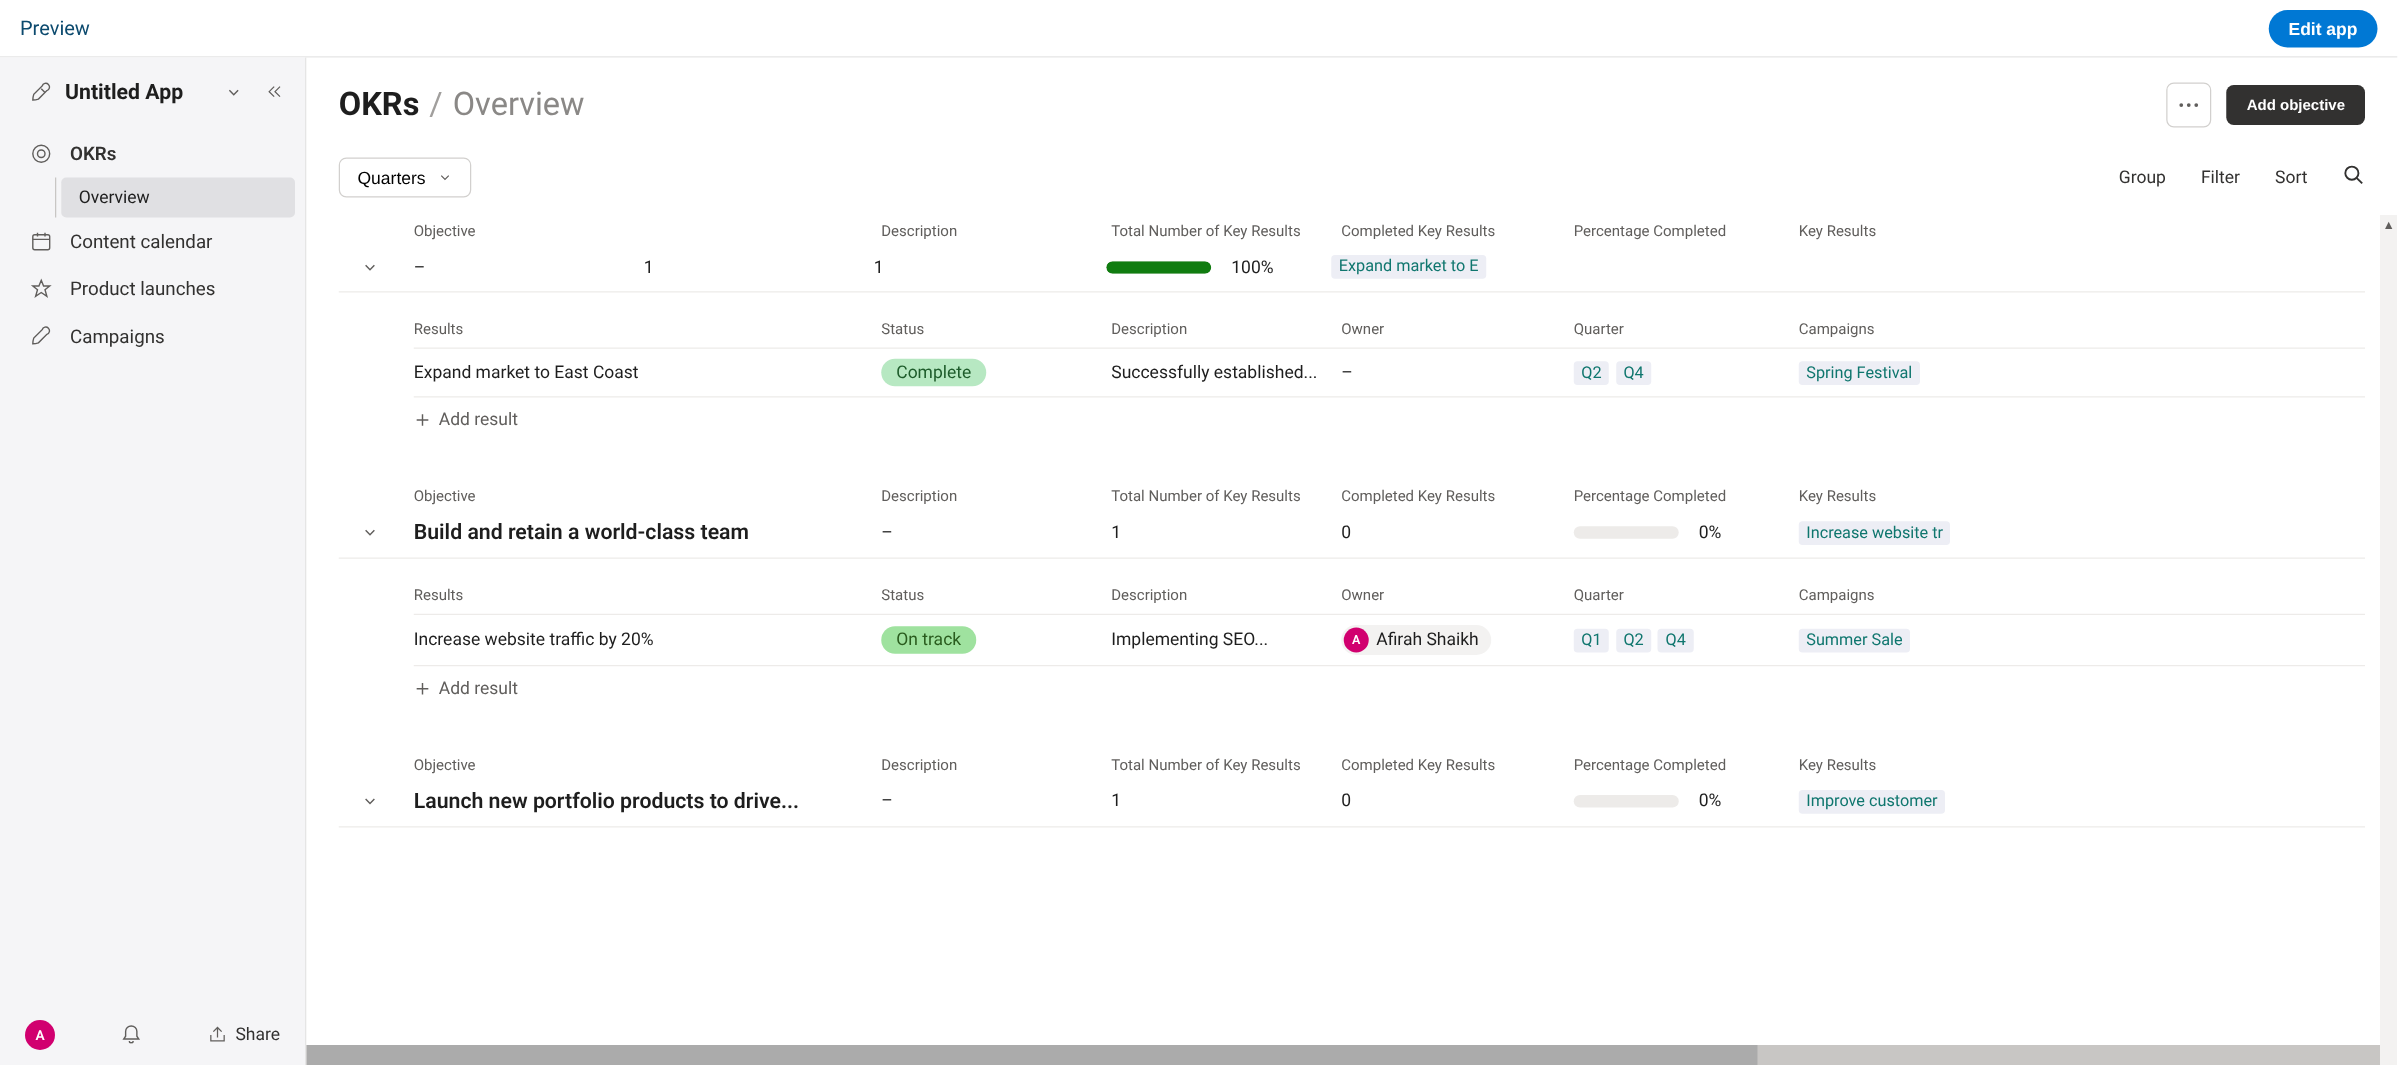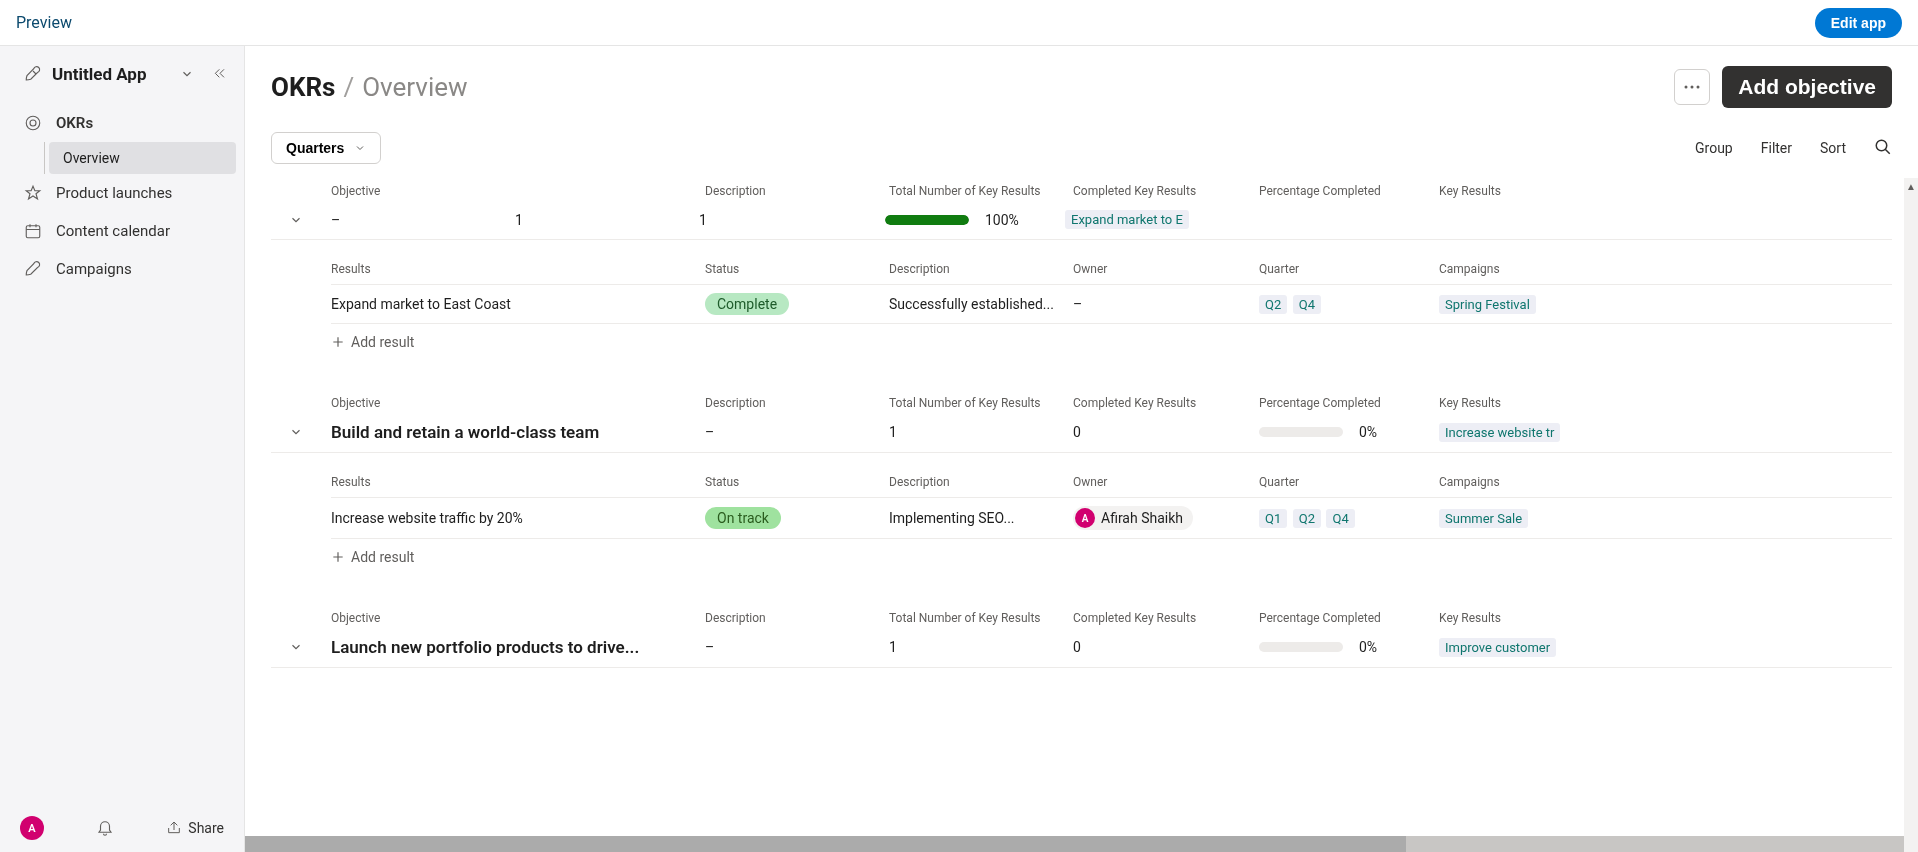--- a/index.html
+++ b/index.html
@@ -26,23 +26,23 @@
 .share-btn { display: flex; align-items: center; gap: 6px; cursor: pointer; color: #323130; margin-left: auto;}
 .bell-icon-wrap { cursor: pointer; margin-left: auto; }
 .main { flex: 1; display: flex; flex-direction: column; overflow: hidden; }
 .main-header { padding: 20px 26px 0 26px; }
 .breadcrumb { display: flex; align-items: center; gap: 8px; margin-bottom: 18px; }
 .breadcrumb-title { font-size: 26px; font-weight: 700; color: #1e1e1e; }
 .breadcrumb-sep { font-size: 26px; color: #a19f9d; }
 .breadcrumb-page { font-size: 26px; font-weight: 400; color: #8a8886; }
 .header-actions { margin-left: auto; display: flex; align-items: center; gap: 12px; }
 .icon-btn { width: 36px; height: 36px; border: 1px solid #d2d0ce; border-radius: 6px; background: #fff; display: flex; align-items: center; justify-content: center; cursor: pointer; font-size: 18px; }
-.add-obj-btn { background: #323130; color: #fff; border: none; padding: 9px 16px; border-radius: 6px; font-size: 21px; font-weight: 600; cursor: pointer; }
+.add-obj-btn { background: #323130; color: #fff; border: none; padding: 9px 16px; border-radius: 6px; font-size: 12px; font-weight: 600; cursor: pointer; }
 .toolbar { display: flex; align-items: center; padding: 0 26px 14px 26px; margin-top: 6px; }
-.quarters-btn { display: flex; align-items: center; gap: 10px; border: 1px solid #d2d0ce; background: #fff; padding: 7px 14px; border-radius: 6px; cursor: pointer; font-size: 14px; font-weight: bold; }
+.quarters-btn { display: flex; align-items: center; gap: 10px; border: 1px solid #d2d0ce; background: #fff; padding: 7px 14px; border-radius: 6px; cursor: pointer; font-size: 14px; }
 .toolbar-right { margin-left: auto; display: flex; align-items: center; gap: 28px; }
 .toolbar-link { cursor: pointer; color: #323130; font-size: 14px; }
 .search-icon-btn { cursor: pointer; }
 .content { flex: 1; overflow: auto; padding: 0 0 0 26px; position: relative; }
 .group-block { margin-bottom: 30px; padding-right: 26px; }
 .obj-header-row { display: flex; padding: 6px 0; }
 .col-label { font-size: 12px; color: #605e5c; font-weight: 400; }
 .obj-data-row { display: flex; align-items: center; padding: 6px 0 10px 0; border-bottom: 1px solid #edebe9;}
 .col { flex-shrink: 0; padding-right: 10px; }
 .c-chev { width: 60px; display:flex; justify-content:center; }
@@ -107,30 +107,30 @@
             <circle cx="12" cy="12" r="9"></circle>
             <circle cx="12" cy="12" r="4"></circle>
           </svg>
           <span>OKRs</span>
         </div>
         <div class="nav-sub">
           <div class="nav-sub-item active">Overview</div>
         </div>
         <div class="nav-item">
           <svg class="nav-icon" viewBox="0 0 24 24">
-            <path d="M12 3l2.5 6H21l-5 4 2 7-6-4-6 4 2-7-5-4h6.5z"></path>
-          </svg>
-          <span>Product launches</span>
+            <rect x="3" y="5" width="18" height="16" rx="2"></rect>
+            <path d="M3 10h18M8 3v4M16 3v4"></path>
+          </svg>
+          <span>Content calendar</span>
         </div>
         <div class="nav-item">
           <svg class="nav-icon" viewBox="0 0 24 24">
-            <rect x="3" y="5" width="18" height="16" rx="2"></rect>
-            <path d="M3 10h18M8 3v4M16 3v4"></path>
-          </svg>
-          <span>Content calendar</span>
+            <path d="M12 3l2.5 6H21l-5 4 2 7-6-4-6 4 2-7-5-4h6.5z"></path>
+          </svg>
+          <span>Product launches</span>
         </div>
         <div class="nav-item">
           <svg class="nav-icon" viewBox="0 0 24 24">
             <path d="M4 14c-1 3-1 6-1 6s3 0 6-1l9-9a4 4 0 10-5-5l-9 9z"></path>
           </svg>
           <span>Campaigns</span>
         </div>
       </nav>
     <div class="sidebar-footer">
       <div class="avatar">A</div>

